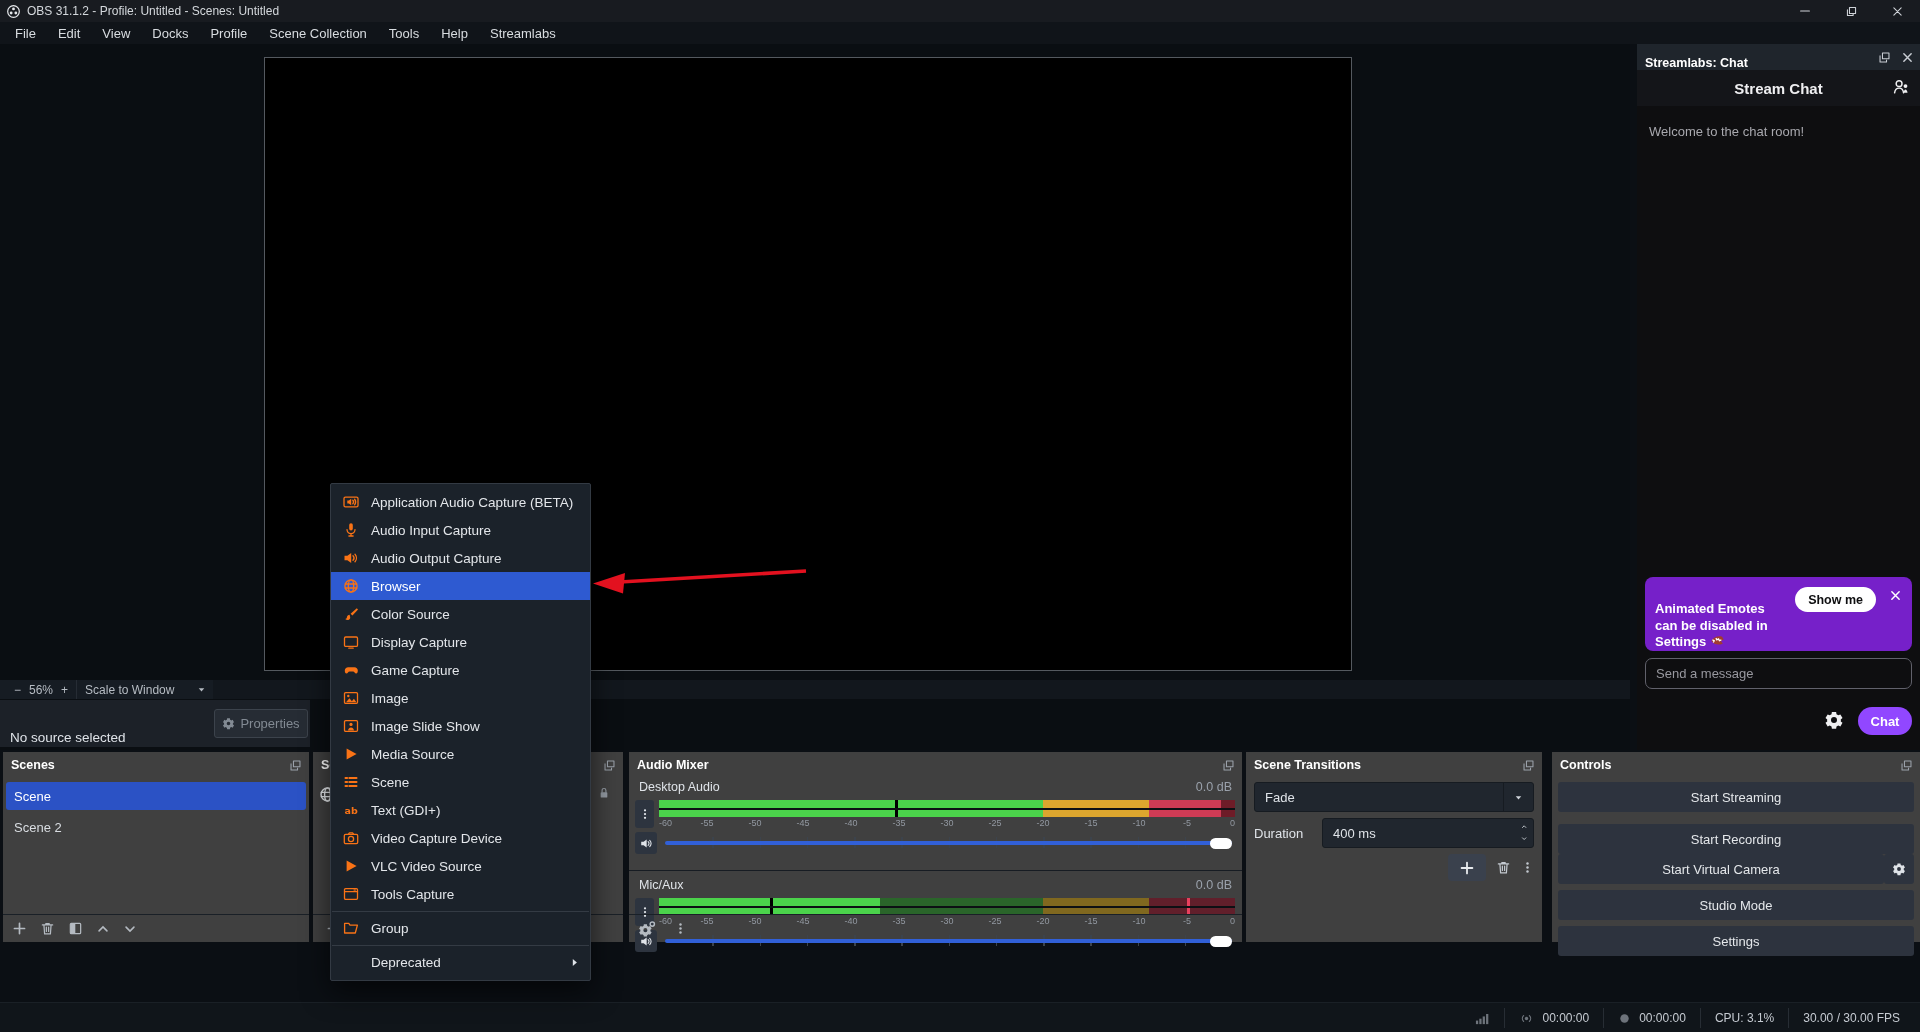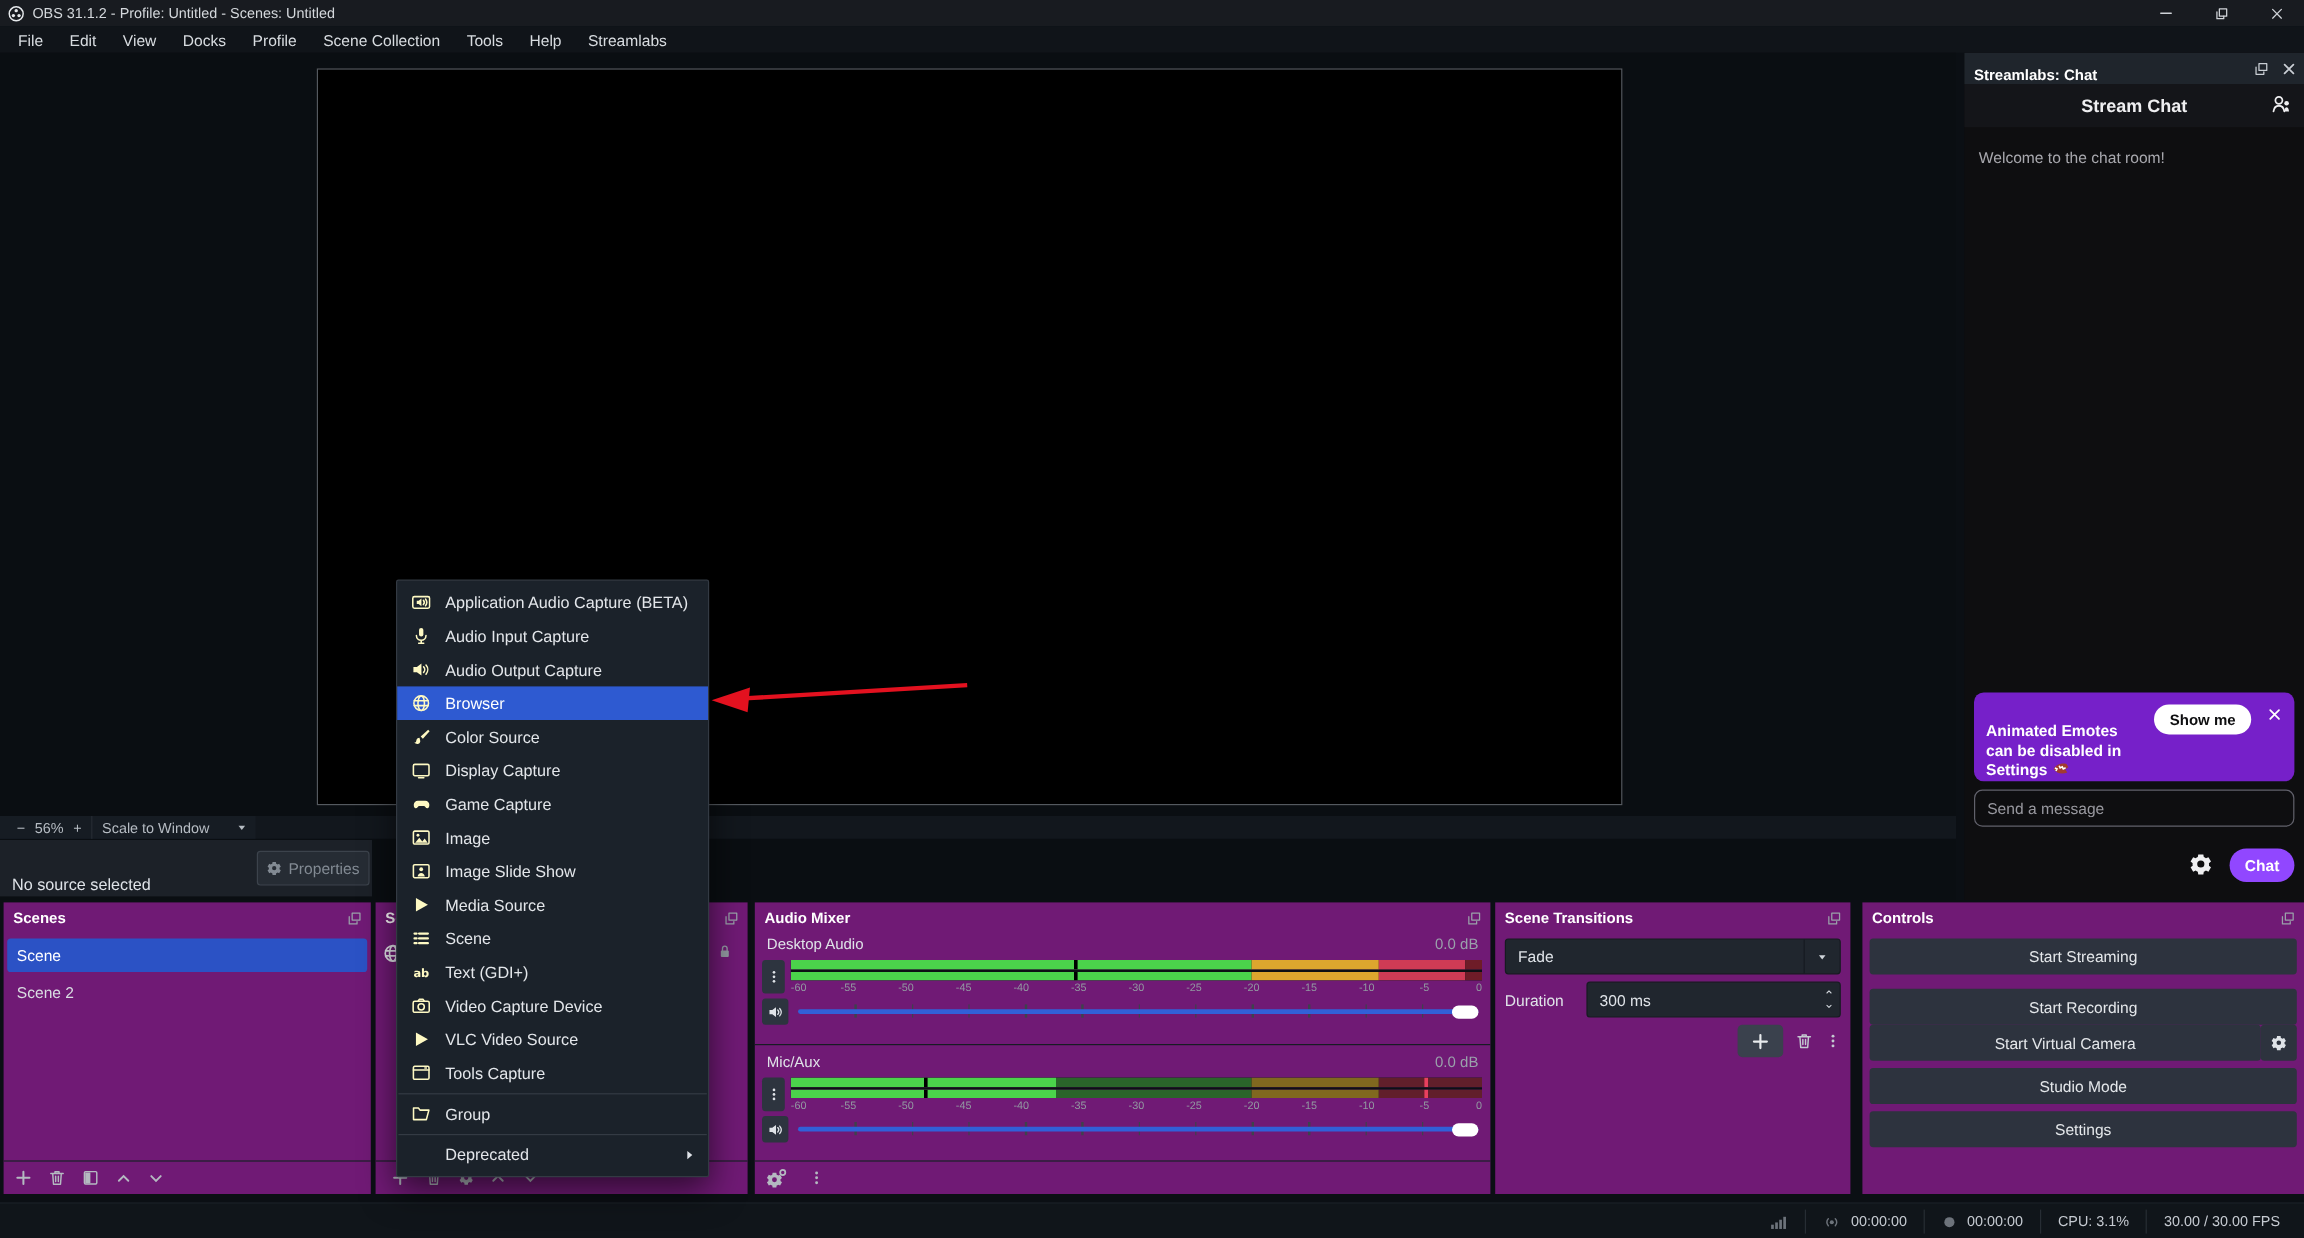--- a/index.html
+++ b/index.html
@@ -45,21 +45,21 @@
   #chat-banner .txt { font-weight:bold; font-size:13px; color:#fff; line-height:16.5px; width:150px;margin-top:15px; }
   #showme-btn { position:absolute; right:36px; top:10px; background:#fff; color:#0e0e10; font-weight:bold; font-size:12.5px; border-radius:13px; height:25px; padding:0 13px; display:flex; align-items:center; }
   #banner-close { position:absolute; right:10px; top:12px; color:#fff; }
   #chat-input { position:absolute; left:8px; top:614px; width:267px; height:31px; background:#0e0e10; border:1px solid #61616b; border-radius:7px; color:#efeff1; font-size:13px; padding:0 10px; font-family:inherit; }
   #chat-input::placeholder { color:#98989f; }
   #chat-bottom { position:absolute; left:0; top:660px; width:100%; height:36px; }
   #chat-settings { position:absolute; right:76px; top:6px; color:#efeff1; }
   #chat-send-btn { position:absolute; right:8px; top:3px; width:54px; height:28px; border-radius:14px; color:#fff; font-weight:bold; font-size:13px; display:flex; align-items:center; justify-content:center; }
 
   
-  .panel { position:absolute; top:752px; height:243px; background:#701a75; }
+  .panel { position:absolute; top:752px; height:190px; background:#404040; }
   .panel-header { position:absolute; left:0; top:0; width:100%; height:26px; display:flex; align-items:center; }
   .panel-header .t { font-weight:bold; font-size:12.5px; color:#fff; margin-left:8px; white-space:nowrap; }
   .panel-header .pop { position:absolute; right:7px; color:#9aa1aa; }
   .panel-toolbar { position:absolute; left:0; bottom:0; width:100%; height:28px; border-top:1px solid #1a2027; display:flex; align-items:center; padding-left:9px; gap:13px; color:#b4bac1; }
 
   #scenes-panel { left:3px; width:306px; }
   .scene-row { position:absolute; left:3px; width:300px; height:28px; border-radius:3px; display:flex; align-items:center; padding-left:8px; font-size:13px; color:#d9dde2; }
   #sources-panel { left:313px; width:310px; }
   #source-row-lock { position:absolute; right:12px; top:34px; color:#939aa2; }
   #source-row-icon { position:absolute; left:6px; top:34px; color:#e6e9ec; }
@@ -102,21 +102,21 @@
   
   #statusbar { position:absolute; left:0; top:1002px; width:1920px; height:30px; background:#10151a; border-top:1px solid #1a2026; }
   #status-right { position:absolute; right:6px; top:0; height:30px; display:flex; align-items:center; }
   .status-seg { display:flex; align-items:center; gap:8px; padding:0 14px; height:20px; border-left:1px solid #272d34; color:#c6cbd2; font-size:12px; white-space:nowrap; }
   .status-seg:first-child { border-left:none; }
   .status-seg .ic { color:#6d737b; display:flex; }
 
   
   #ctxmenu { position:absolute; left:330px; top:483px; width:261px; background:#1b222a; border:1px solid #333a43; border-radius:2px; padding:4px 0; box-shadow:0 10px 28px rgba(0,0,0,.6); z-index:50; }
   .ctx-item { height:28px; display:flex; align-items:center; font-size:13.5px; color:#e3e6ea; position:relative; }
-  .ctx-item .ic { width:16px; height:16px; margin-left:12px; display:flex; align-items:flex-start; justify-content:center; color:#fef9c3; }
+  .ctx-item .ic { width:16px; height:16px; margin-left:12px; display:flex; align-items:flex-start; justify-content:center; color:#f97316; }
   .ctx-item .lbl { margin-left:12px; }
   .ctx-item.noicon .lbl { margin-left:40px; }
   .ctx-item .sub { position:absolute; right:10px; color:#dfe3e8; display:flex; }
   .ctx-sep { height:1px; background:#343b44; margin:2.5px 1px; }
 
   #arrow-overlay { position:absolute; left:0; top:0; width:1920px; height:1032px; z-index:90; pointer-events:none; }
 </style>
 </head>
 <body>
 
@@ -502,21 +502,21 @@
       <span class="caret">
           <span style="display:flex;">
             <svg width="11" height="11" viewBox="0 0 16 16">
               <path d="M4 6h8L8 11z" class="f"></path>
             </svg>
           </span>
         </span>
     </div>
     <span id="duration-label">Duration</span>
     <div id="duration-box">
-      <span class="val">300 ms</span>
+      <span class="val">400 ms</span>
       <span class="spins">
         <span style="display:flex;">
             <svg width="11" height="11" viewBox="0 0 16 16">
               <path d="M2.5 6.5L5 4l2.5 2.5" class="st" transform="translate(2.5,1.5)"></path>
             </svg>
           </span>
         <span style="display:flex;">
             <svg width="11" height="11" viewBox="0 0 16 16">
               <path d="M2.5 4L5 6.5 7.5 4" class="st" transform="translate(2.5,3)"></path>
             </svg>

